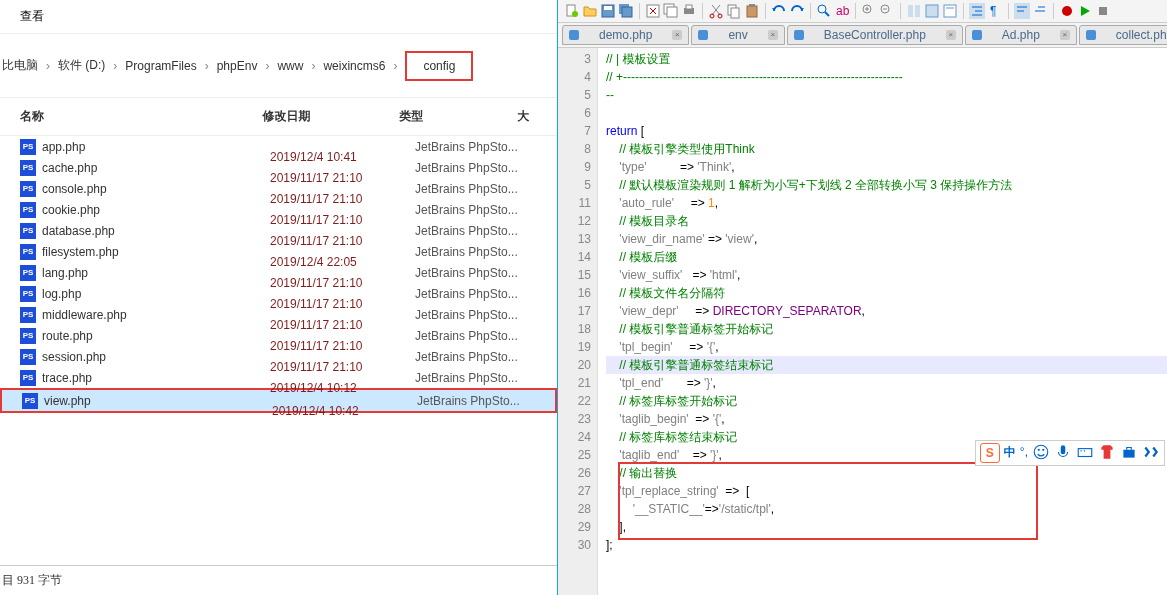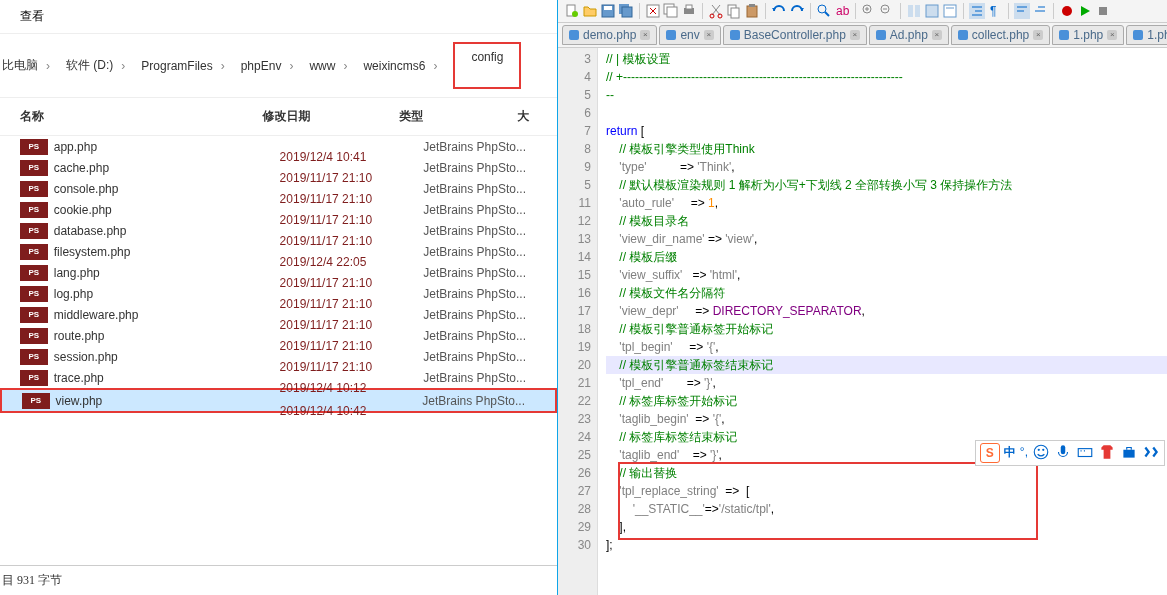--- a/index.html
+++ b/index.html
@@ -2,50 +2,50 @@
 <html><head>
   <meta charset="utf-8">
   <style>
     * { margin: 0; padding: 0; box-sizing: border-box; font-family: "Microsoft YaHei", Arial, sans-serif; font-size: 12px; }
     body { background: #fff; overflow: hidden; width: 1167px; height: 595px; }
     .main { display: flex; height: 595px; }
     .left-panel { width: 558px; border-right: 1px solid #0ea5e9; display: flex; flex-direction: column; }
     .right-panel { flex: 1; display: flex; flex-direction: column; background: #fff; }
     
     .menu-bar { padding: 8px 20px; border-bottom: 1px solid #eee; }
-    .breadcrumb { display: flex; padding: 8px 2px; gap: 12px; border-bottom: 1px solid #eee; height: 64px; }
+    .breadcrumb { display: flex; align-items: center; padding: 8px 2px; gap: 4px; border-bottom: 1px solid #eee; height: 64px; }
     .breadcrumb-item { display: flex; align-items: center; gap: 4px; }
     .breadcrumb-sep { color: #888; padding: 0 4px; }
     .breadcrumb-highlight { border: 2px solid #e53935; padding: 6px 16px; }
     .breadcrumb-text { color: #333; }
     
     .file-header { display: flex; border-bottom: 1px solid #eee; padding: 6px 0; font-weight: bold; }
     .file-header div { color: #333; padding: 4px 8px; }
     .col-name { width: 270px; padding-left: 20px !important; }
     .col-date { width: 145px; }
     .col-type { width: 125px; }
     .col-size { width: 50px; }
     
     .file-list { flex: 1; overflow: auto; }
     .file-row { display: flex; align-items: center; height: 21px; cursor: pointer; }
     .file-row.selected { background: #cce8ff; }
     .file-highlight { border: 2px solid #e53935; }
-    .file-icon { width: 28px; height: 16px; margin: 0 6px 0 20px; background: #7f1d1d; display: inline-flex; align-items: center; justify-content: center; color: #fff; font-size: 8px; font-weight: bold; }
+    .file-icon { width: 16px; height: 16px; margin: 0 6px 0 20px; background: #1d4ed8; display: inline-flex; align-items: center; justify-content: center; color: #fff; font-size: 8px; font-weight: bold; }
     .file-name { width: 228px; color: #333; }
     .file-date { width: 145px; color: #7f1d1d; margin-top: 20px; }
     .file-type { width: 135px; color: #555; overflow: hidden; white-space: nowrap; }
     
     .status-bar { border-top: 1px solid #ccc; padding: 6px 2px; color: #333; font-family: Liberation Serif, serif; }
     
     .toolbar { display: flex; gap: 2px; padding: 3px 6px; border-bottom: 1px solid #ccc; align-items: center; background: #f4f4f4; }
     .toolbar-icon { width: 16px; height: 16px; display: inline-block; }
     .toolbar-sep { width: 1px; height: 16px; background: #ccc; margin: 0 3px; }
     
     .tab-bar { display: flex; background: #f4f4f4; border-bottom: 1px solid #ccc; padding: 2px 4px; gap: 2px; overflow: hidden; }
-    .tab { display: flex; align-items: center; gap: 4px; padding: 2px 6px; background: #e8e8e8; border: 1px solid #aaa; border-radius: 3px 3px 0 0; font-size: 11px; cursor: pointer; }
+    .tab { display: flex; align-items: center; gap: 20px; padding: 2px 6px; background: #e8e8e8; border: 1px solid #aaa; border-radius: 3px 3px 0 0; font-size: 11px; cursor: pointer; }
     .tab-dot { width: 10px; height: 10px; background: #4a90d9; border-radius: 2px; }
     .tab-close { width: 10px; height: 10px; background: #ccc; border-radius: 2px; font-size: 8px; line-height: 10px; text-align: center; color: #666; cursor: pointer; }
     .tab-text { color: #4a6a8a; white-space: nowrap; }
     
     .editor { display: flex; flex: 1; overflow: hidden; font-family: Consolas, "Courier New", monospace; font-size: 13px; }
     .gutter { width: 40px; background: #eee; text-align: right; padding: 2px 6px 2px 0; color: #888; border-right: 1px solid #ddd; }
     .gutter div { height: 18px; line-height: 18px; }
     .code { flex: 1; padding: 2px 0 2px 8px; position: relative; }
     .code-line { height: 18px; line-height: 18px; white-space: pre; }
     .code-line.current { background: #e8e8ff; }

